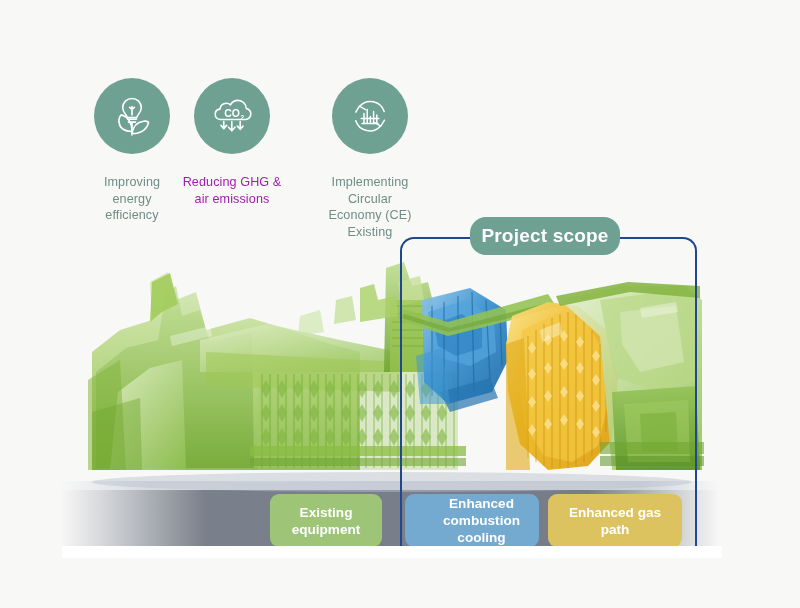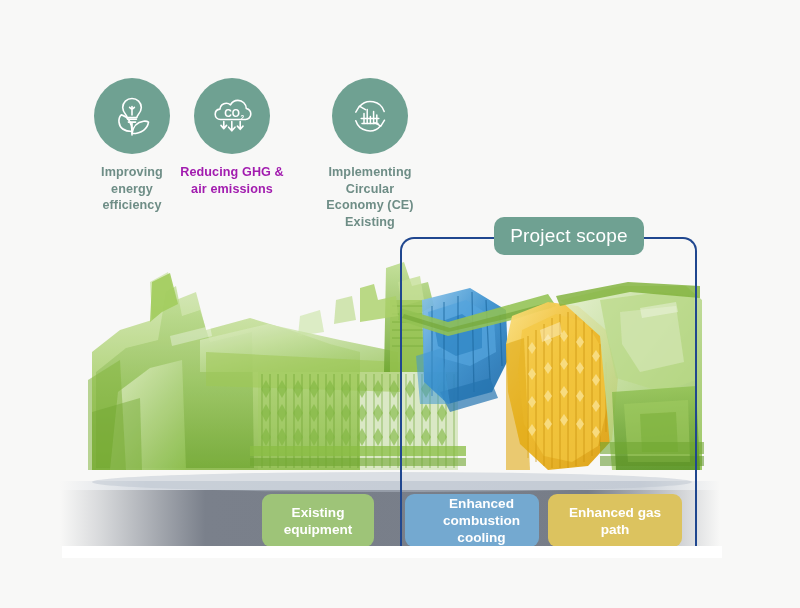--- a/index.html
+++ b/index.html
@@ -19,52 +19,51 @@
   .pillar.p1{left:100px;}
   .pillar.p2{left:238px;}
   .circle{
     width:76px;height:76px;border-radius:50%;
     background:#6fa192;
     margin:0 auto;
     display:flex;align-items:center;justify-content:center;
   }
   .circle svg{display:block;}
   .pillar-label{
-    margin-top:10px;
+    margin-top:20px;
     font-size:12.6px;
     line-height:16.5px;
     color:#6e8d86;
-    font-weight:700;
+    font-weight:400;
     letter-spacing:.1px;
   }
 
   
   .scope-bracket{
     position:absolute;
     left:400px;top:237px;
     width:297px;height:312px;
     border:2.5px solid #20478f;
     border-bottom:none;
     border-radius:14px 14px 0 0;
     box-sizing:border-box;
     z-index:6;
   }
   .scope-badge{
     position:absolute;
     left:470px;top:217px;
     width:150px;height:38px;
     background:#6fa192;
-    border-radius:10px;
+    border-radius:16px;
     color:#ffffff;
     font-size:19px;
-    font-weight:400;
+    font-weight:700;
     display:flex;align-items:center;justify-content:center;
     z-index:7;
     letter-spacing:.2px;
-    margin-left:24px;
   }
 
   
   .platform{
     position:absolute;
     left:60px;top:481px;
     width:660px;height:66px;
     z-index:2;
   }
   .platform-top{
@@ -93,21 +92,21 @@
     border-radius:9px;
     color:#ffffff;
     font-size:13.6px;
     font-weight:700;
     line-height:17px;
     display:flex;align-items:center;justify-content:center;
     text-align:center;
     box-sizing:border-box;
     padding:0 8px;
   }
-  .chip.c0{left:262px;width:112px;}
+  .chip.c0{left:270px;width:112px;}
   .chip.c1{left:405px;width:134px;padding-left:27px;}
   .chip.c2{left:548px;width:134px;}
 
   
   .bottom-mask{
     position:absolute;left:0;top:546px;width:800px;height:62px;
     background:#f8f8f7;z-index:9;
   }
   .bottom-mask-white{
     position:absolute;left:62px;top:546px;width:660px;height:12px;

